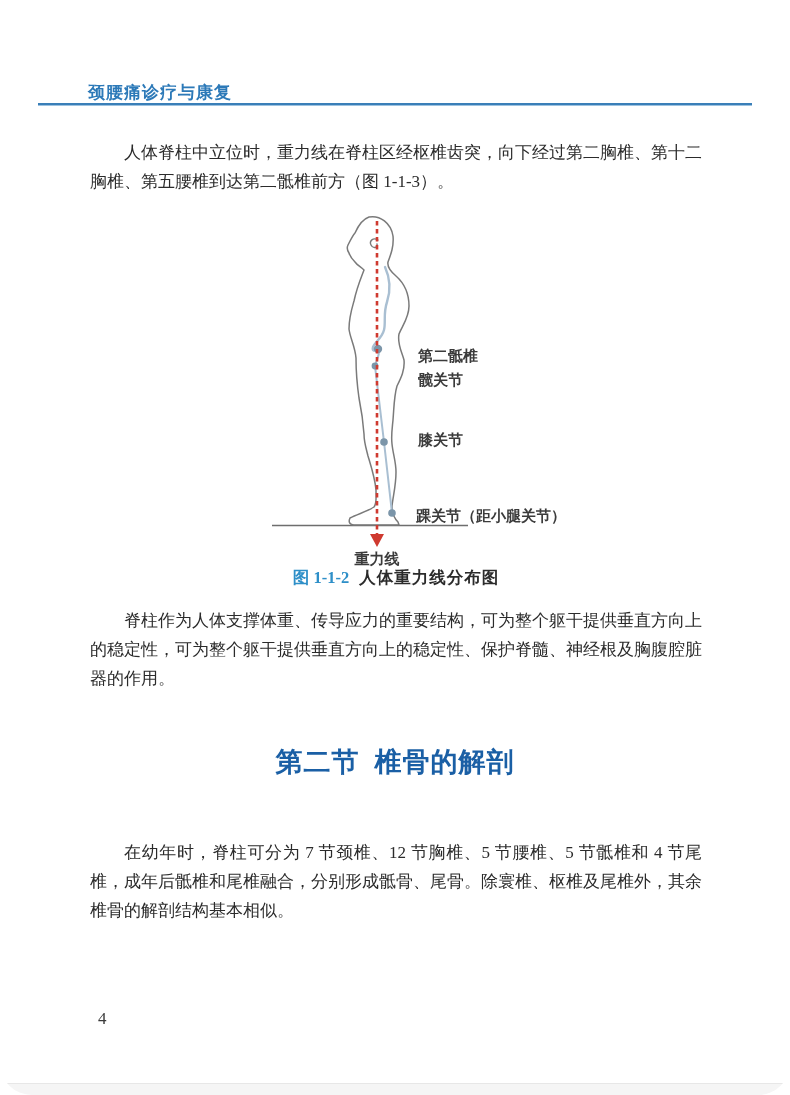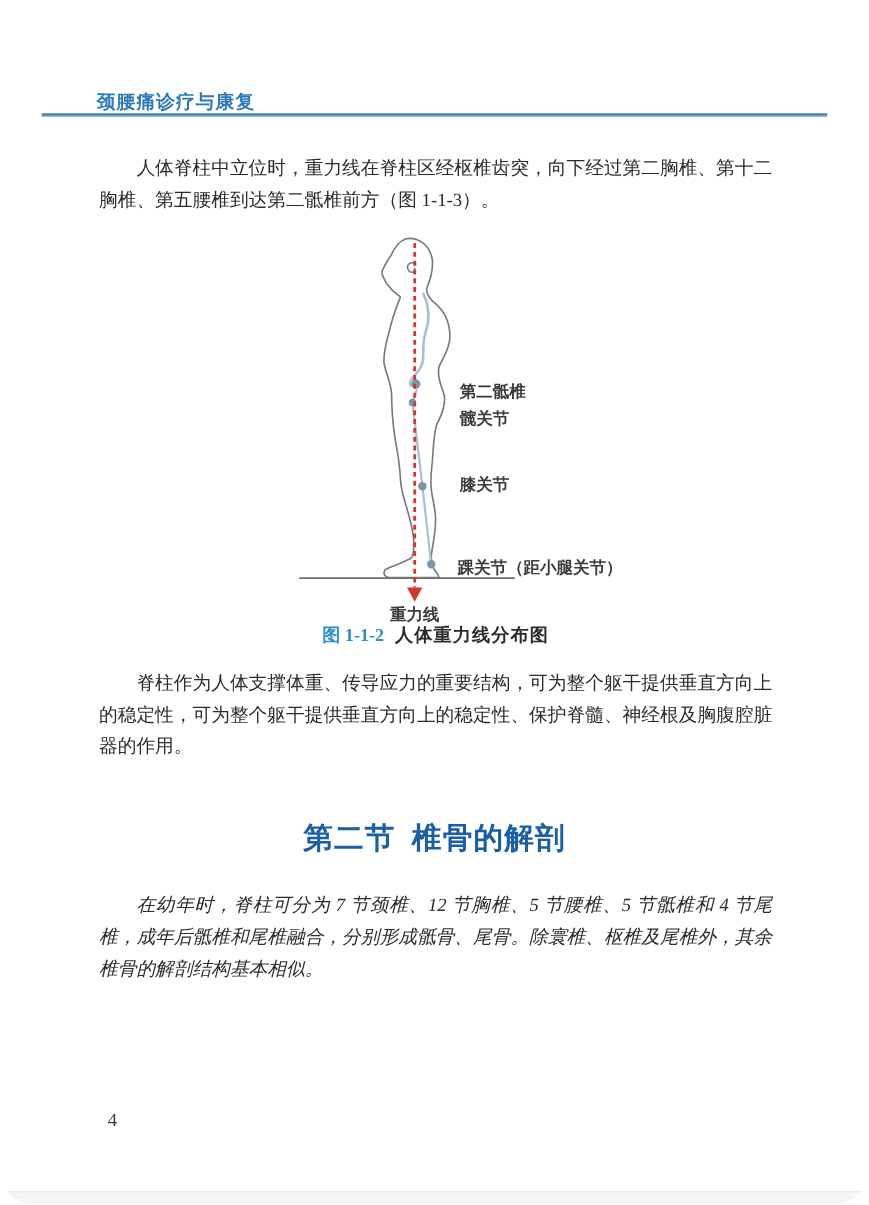--- a/index.html
+++ b/index.html
@@ -26,21 +26,21 @@
   
   .para{
     position:absolute;left:90px;width:612px;
     font-size:17px;line-height:29px;
     text-align:justify;text-justify:inter-ideograph;
     color:#2b2b2b;
   }
   .para p{margin:0;text-indent:34px;}
   .p1{top:138px;}
   .p2{top:606px;}
-  .p34{top:808px;font-style:italic;}
+  .p34{top:838px;}
   
   .figure-wrap{position:absolute;left:266px;top:212px;width:312px;height:356px;font-weight:bold;}
   .fig-caption{
     position:absolute;left:90px;top:567px;width:612px;
     text-align:center;font-size:16.5px;font-weight:bold;
   }
   .fig-caption .cap-id{color:#2e8fc8;margin-right:0.6em;}
   .fig-caption .cap-title{color:#2b2b2b;letter-spacing:1px;}
   
   .section-heading{

